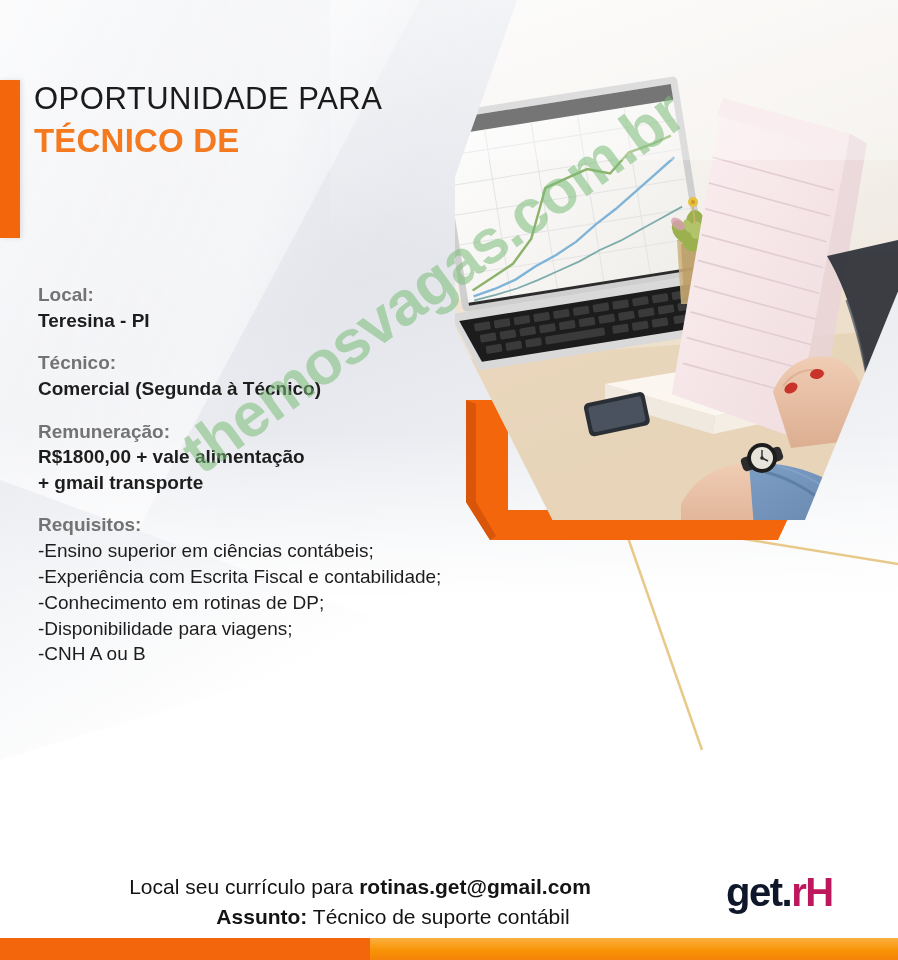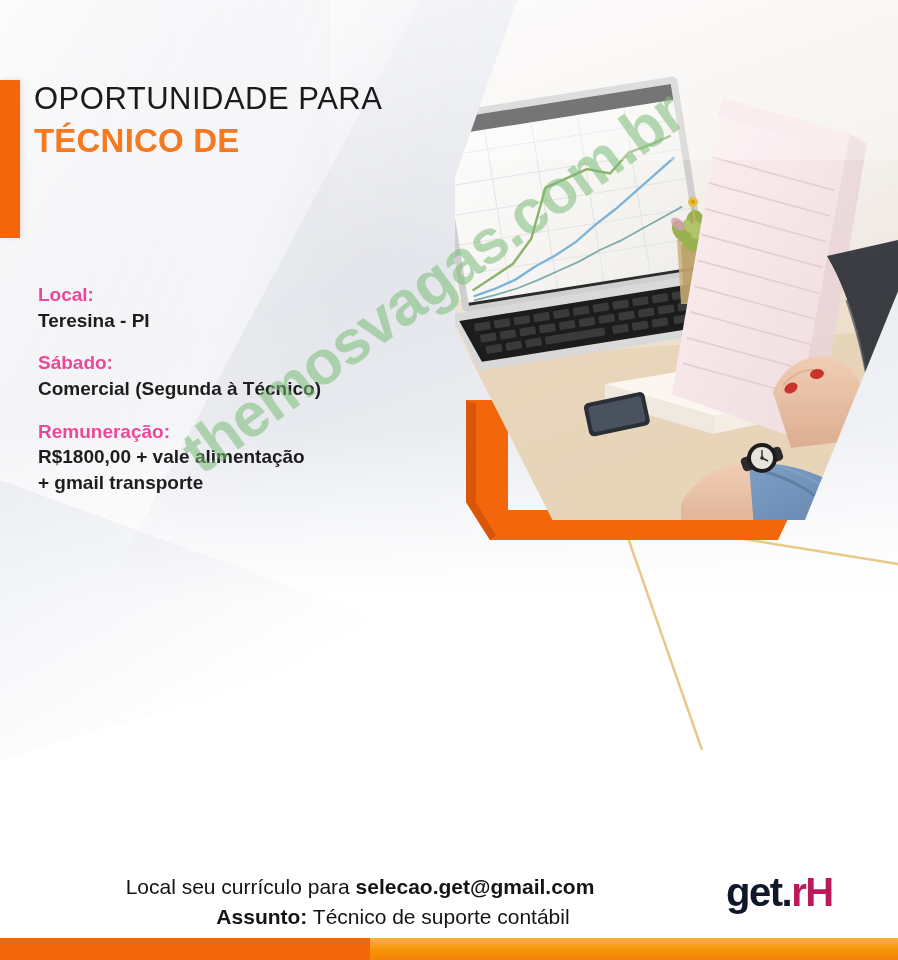--- a/index.html
+++ b/index.html
@@ -124,21 +124,21 @@
   .details {
     position: absolute;
     left: 38px; top: 282px;
     width: 470px;
   }
   .field { margin-bottom: 17px; }
   .field:last-child { margin-bottom: 0; }
   .field-label {
     font-size: 19px;
     font-weight: 600;
-    color: #ec4899;
+    color: #737373;
     line-height: 1.35;
   }
   .field-value {
     font-size: 19px;
     color: #1d1d1d;
     line-height: 1.35;
     font-weight: 700;
   }
   .req-list { margin: 0; padding: 0; list-style: none; }
   .req-list li {
@@ -424,38 +424,48 @@
   </div>
 
   <div class="details">
 
     <div class="field">
       <div class="field-label">Local:</div>
       <div class="field-value">Teresina - PI</div>
     </div>
 
     <div class="field">
-      <div class="field-label">Sábado:</div>
+      <div class="field-label">Técnico:</div>
       <div class="field-value">Comercial (Segunda à Técnico)</div>
     </div>
 
     <div class="field">
       <div class="field-label">Remuneração:</div>
       <div class="field-value">R$1800,00  + vale alimentação</div>
       <div class="field-value">+ gmail transporte</div>
     </div>
 
+    <div class="field">
+      <div class="field-label">Requisitos:</div>
+      <ul class="req-list">
+        <li>-Ensino superior em ciências contábeis;</li>
+        <li>-Experiência com Escrita Fiscal e contabilidade;</li>
+        <li>-Conhecimento em rotinas de DP;</li>
+        <li>-Disponibilidade para viagens;</li>
+        <li>-CNH A ou B</li>
+      </ul>
+    </div>
 
   </div>
 
   <div class="watermark">themosvagas.com.br</div>
 
   <div class="footer">
     <div class="footer-line">
-      <span>Local seu currículo para </span><span class="b">selecao.get@gmail.com</span>
+      <span>Local seu currículo para </span><span class="b">rotinas.get@gmail.com</span>
     </div>
     <div class="footer-line footer-line-2">
       <span class="b">Assunto:</span><span> Técnico de  suporte contábil</span>
     </div>
   </div>
 
   <div class="logo">
     <span class="logo-get">get.</span><span class="logo-rh">rH</span>
   </div>
 

